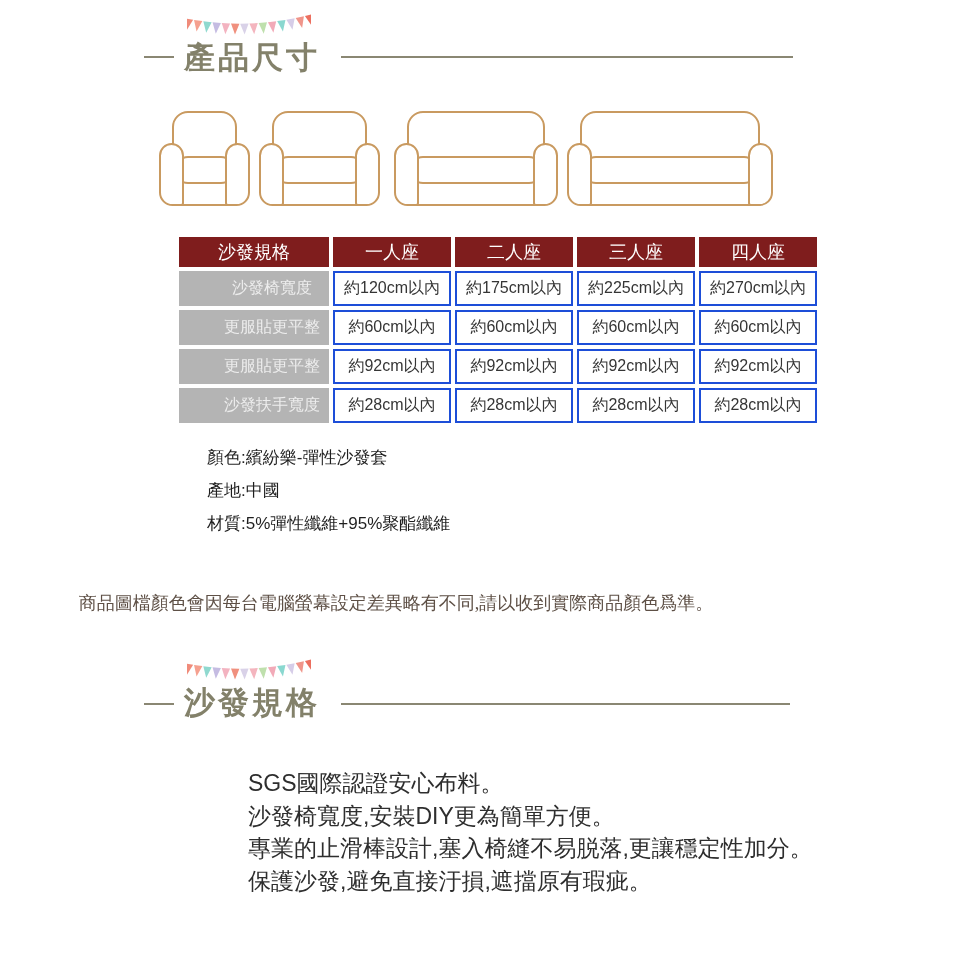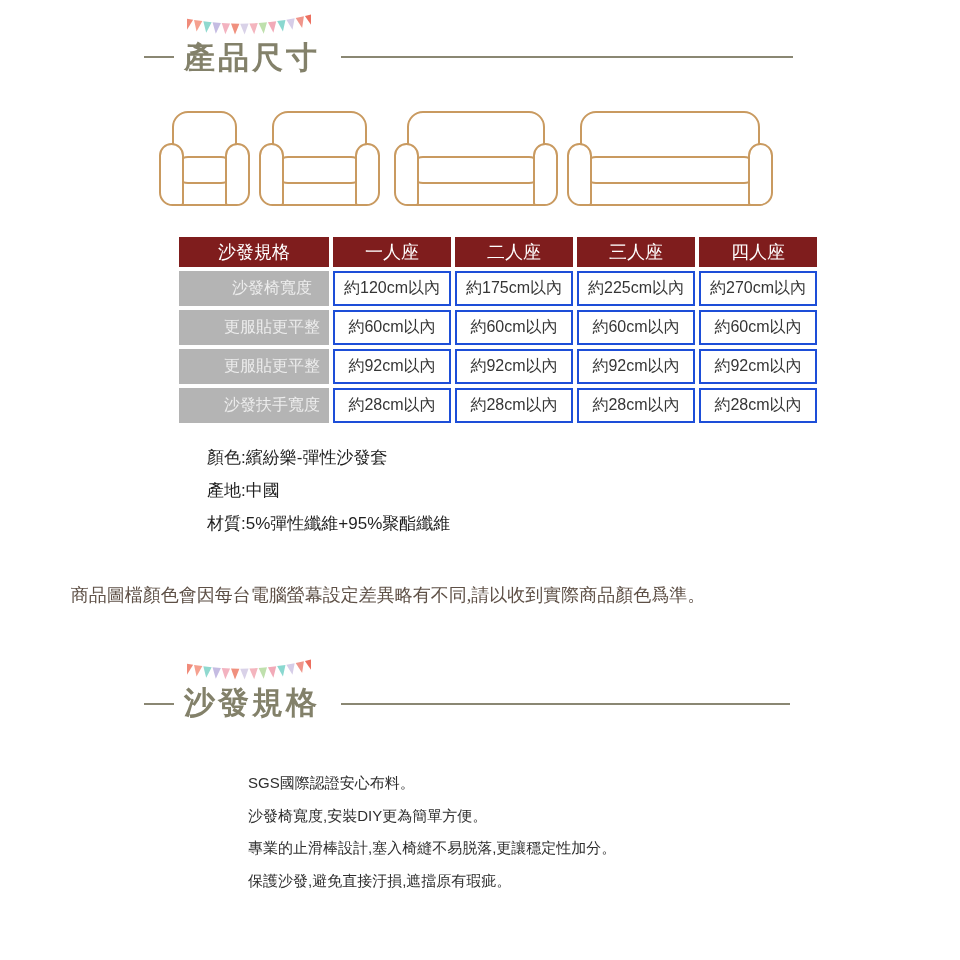--- a/index.html
+++ b/index.html
@@ -50,26 +50,26 @@
     background:#b4b4b4;color:#ededed;font-size:16px;height:31px;padding-left:36px;
   }
   .size-table td.val{
     border:2px solid #1d4ed8;color:#353535;font-size:16px;height:31px;background:#fff;
   }
   
   .info-list{position:absolute;left:207px;top:441px;margin:0;padding:0;list-style:none;}
   .info-list li{line-height:33px;font-size:17px;color:#1f1f1f;}
   
   .disclaimer{
-    position:absolute;left:0;top:579px;width:768px;margin:4px;text-align:center;
+    position:absolute;left:0;top:579px;width:768px;margin:12px;text-align:center;
     font-family:"Liberation Serif",serif;font-size:18px;color:#5e5046;
   }
   
   .feature-list{position:absolute;left:248px;top:767px;margin:0;padding:0;list-style:none;}
-  .feature-list li{line-height:32.5px;font-size:15px;color:#2e2e2e;}
+  .feature-list li{line-height:32.5px;font-size:23px;color:#2e2e2e;}
 </style>
 </head>
 <body>
 
 <div class="page">
 
   <svg class="flags-svg flags-1" viewBox="0 0 124 26">
       <polygon points="-4.2,0 4.2,0 0,11" fill="#f08b7a" transform="translate(2.0,5.0) rotate(10.4)"></polygon>
       <polygon points="-4.2,0 4.2,0 0,11" fill="#f5a08f" transform="translate(11.2,6.5) rotate(8.5)"></polygon>
       <polygon points="-4.2,0 4.2,0 0,11" fill="#8fd9cf" transform="translate(20.5,7.8) rotate(6.7)"></polygon>

